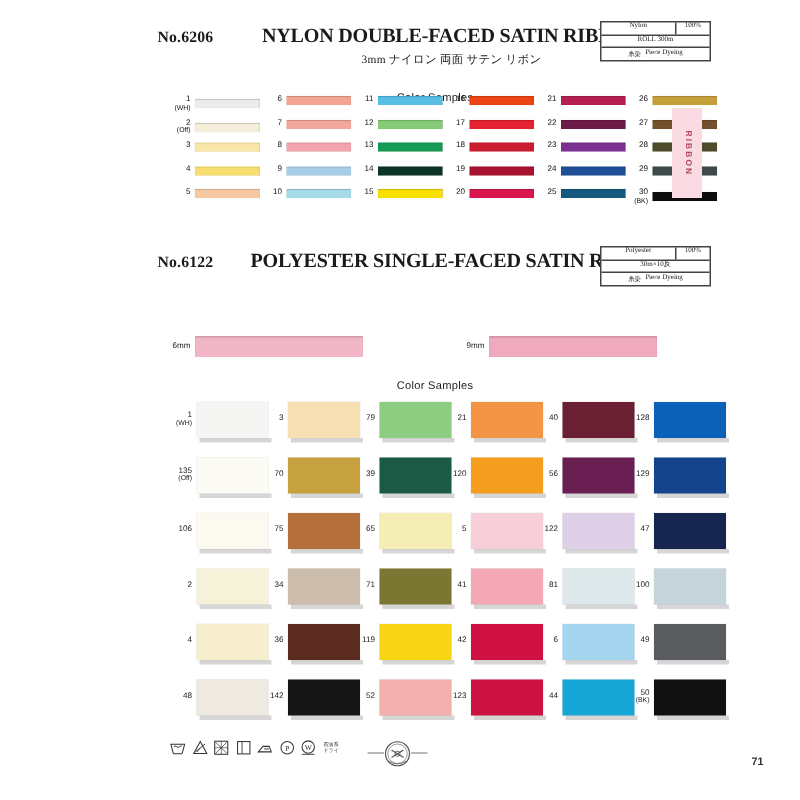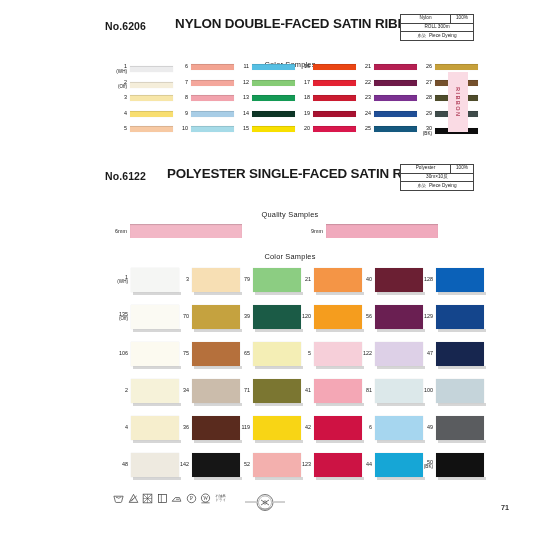--- a/index.html
+++ b/index.html
@@ -7,21 +7,21 @@
     width:533px;height:533px;
     background:#ffffff;
     font-family:"Liberation Sans","DejaVu Sans",sans-serif;
     color:#1a1a1a;
     overflow:hidden;
     position:relative;
   }
   .page{position:relative;width:533px;height:533px;}
 
   
-  .sec-head{position:relative;height:46px;}
+  .sec-head{position:relative;height:46px;font-family:Liberation Serif, serif;}
   .sec-no{
     position:absolute;left:0;top:8px;
     font-size:10.5px;font-weight:bold;letter-spacing:.1px;
   }
   .sec-title-wrap{position:absolute;left:62px;top:4px;width:268px;text-align:center;}
   .sec-title{font-size:13.4px;font-weight:bold;letter-spacing:-.15px;white-space:nowrap;}
   .sec-sub{font-size:7.6px;margin-top:3px;letter-spacing:.2px;white-space:nowrap;}
 
   .spec{
     position:absolute;right:1px;top:2px;
@@ -103,20 +103,21 @@
 </head>
 <body>
 
 <div class="page">
 
   <div style="position:absolute;left:105px;top:12px;width:370px;">
     <div class="sec-head">
       <div class="sec-no">No.6206</div>
       <div class="sec-title-wrap">
         <div class="sec-title">NYLON DOUBLE-FACED SATIN RIBBON</div>
+        <div class="sec-sub">3mm ナイロン 両面 サテン リボン</div>
       </div>
       <div class="spec">
         <div class="spec-row">
           <div class="spec-c1">Nylon</div>
           <div class="spec-c2">100%</div>
         </div>
         <div class="spec-row">
           <div class="spec-full">ROLL 300m</div>
         </div>
         <div class="spec-row">
@@ -272,21 +273,20 @@
           <div class="spec-full">30m×10反</div>
         </div>
         <div class="spec-row">
           <div class="spec-full">
             <span class="jp">糸染</span>
             <span>Piece Dyeing</span>
           </div>
         </div>
       </div>
     </div>
-    <div class="samples-label">Quality Samples</div>
   </div>
 
   <div class="qual" id="qual-row" style="position:absolute;left:105px;top:216px;width:370px;">
       <div class="qcell" style="left: 0px; top: 8px;">
         <div class="qlab">6mm</div>
         <div class="qbar" style="background: rgb(242, 183, 198); width: 112px;"></div>
       </div>
       <div class="qcell" style="left: 196px; top: 8px;">
         <div class="qlab">9mm</div>
         <div class="qbar" style="background: rgb(240, 170, 189); width: 112px;"></div>

